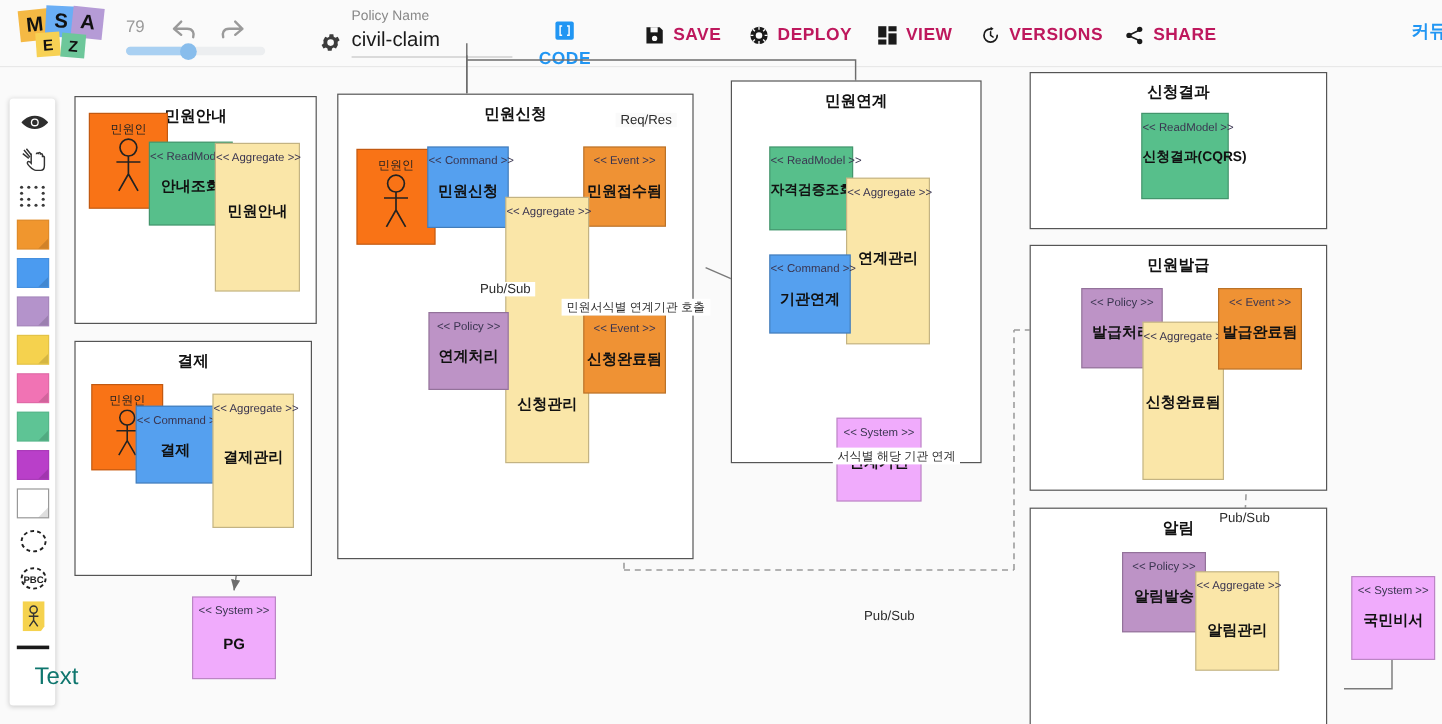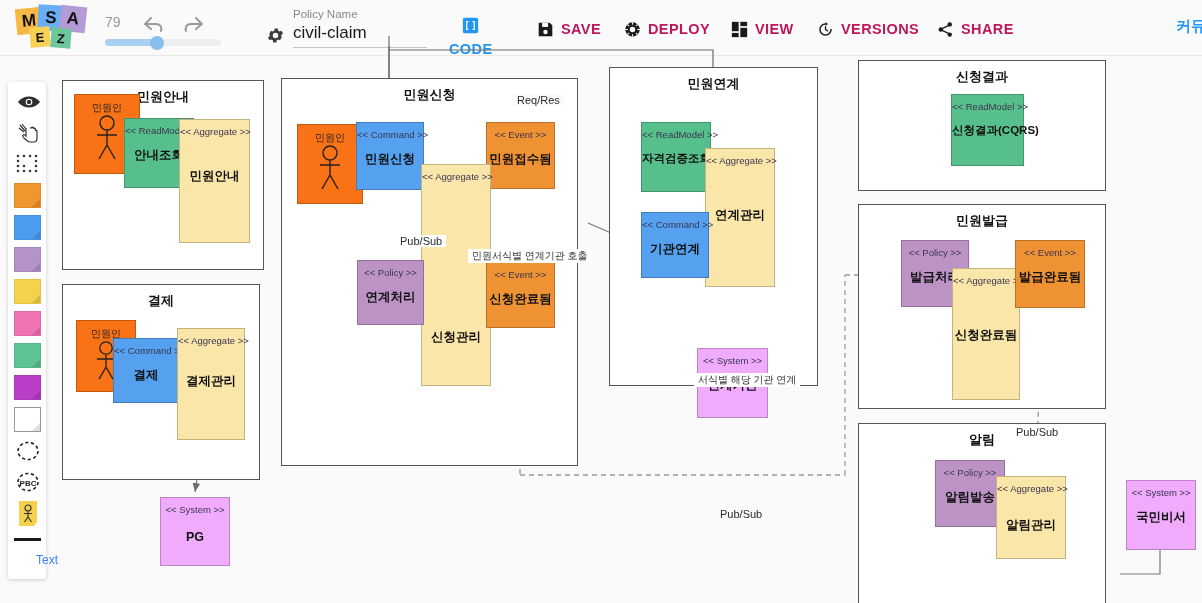--- a/index.html
+++ b/index.html
@@ -75,21 +75,21 @@
     box-shadow: 0 1px 4px rgba(0,0,0,.18);
     display: flex; flex-direction: column; align-items: center; gap: 7px;
   }
   .pal-icon { width: 28px; height: 24px; display:flex; align-items:center; justify-content:flex-end; cursor:pointer;}
   .sticky { width: 27px; height: 25px; position: relative; cursor: pointer;
             border:1px solid rgba(0,0,0,.07); }
   .sticky::after { content:''; position:absolute; right:0; bottom:0;
             border-width: 0 0 8px 8px; border-style: solid;
             border-color: transparent transparent rgba(0,0,0,.13) transparent; }
   #pal-divider { width: 27px; height: 3px; background: #1a1a1a; margin: 6px 0 2px 0; }
-  #pal-text { font-size: 12px; color: #3b82f6; padding: 3px 0 2px 0; cursor: pointer; margin-left: 40px;}
+  #pal-text { font-size: 20px; color: #0f766e; padding: 3px 0 2px 0; cursor: pointer; margin-left: 40px;}
 
   
   #canvas { position: absolute; left: 0; top: 56px; width: 1202px; height: 547px; }
 
   .bc { position: absolute; background: #fff; border: 1.6px solid #555; }
   .bc-title { position: absolute; top: 7px; left: 0; width: 100%;
       text-align: center; font-size: 13px; font-weight: bold; color: #111; }
 
   .node { position: absolute; border: 1px solid rgba(0,0,0,.22); }
   .node .stereo { position: absolute; top: 6px; left: 0; width: 100%;

